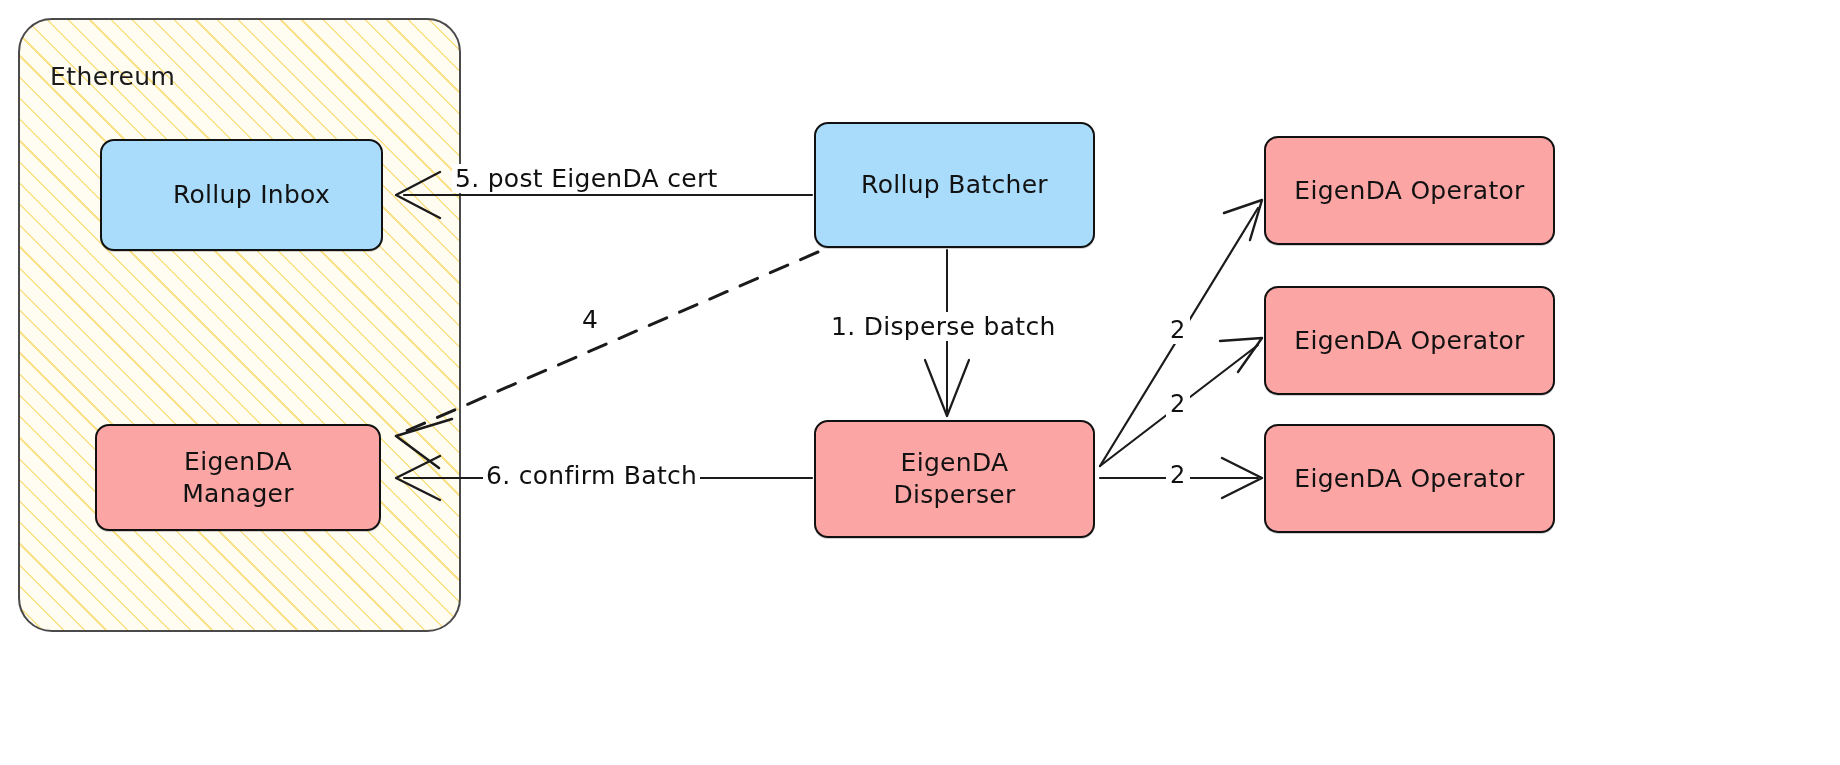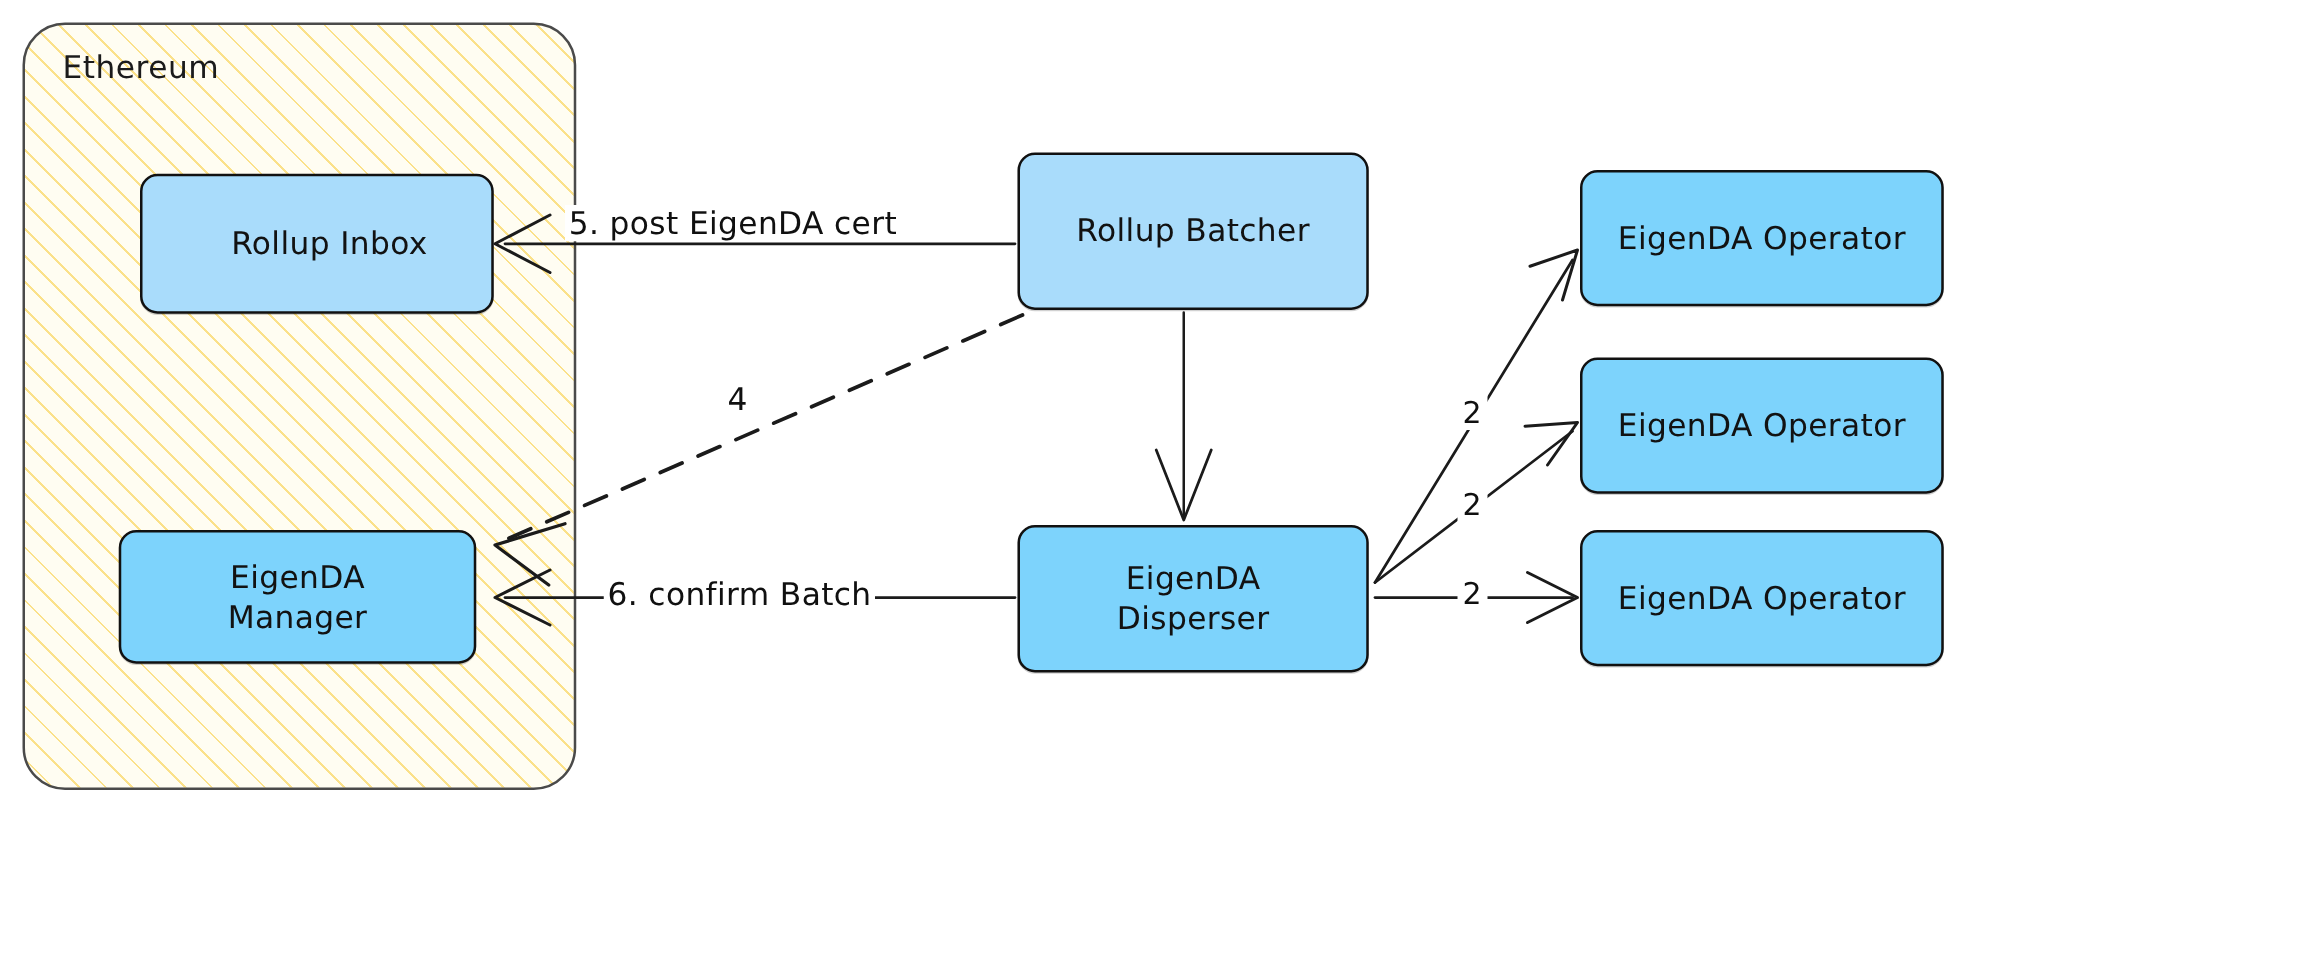--- a/index.html
+++ b/index.html
@@ -47,21 +47,21 @@
     justify-content:center;
     text-align:center;
     font-size:25px;
     line-height:1.28;
     color:#121212;
     letter-spacing:0.3px;
     white-space:pre-line;
     box-shadow:0 1px 0 rgba(0,0,0,0.18);
   }
   .node.blue{background:#a9dcfb;}
-  .node.green{background:#7dd3fc;}
+  .node.green{background:#fca5a5;}
 
   
   .edge-label{
     position:absolute;
     font-size:25px;
     color:#101010;
     white-space:nowrap;
     background:transparent;
     letter-spacing:0.3px;
   }
@@ -74,21 +74,21 @@
     width:1840px;height:765px;
     pointer-events:none;
   }
 </style>
 </head>
 <body>
 
 <div id="canvas">
 
   <div class="group-box" style="left:18px; top:18px; width:443px; height:614px;"></div>
-  <div class="group-label" style="left:50px; top:39px;">Ethereum</div>
+  <div class="group-label" style="left:50px; top:62px;">Ethereum</div>
 
   <svg id="wires" viewBox="0 0 1840 765" xmlns="http://www.w3.org/2000/svg">
 
     <g>
       <line x1="812" y1="195" x2="404" y2="195" stroke="#1b1b1b" stroke-width="2.2" stroke-linecap="round"></line>
       <polyline points="440,172 396,195 440,218" fill="none" stroke="#1b1b1b" stroke-width="2.4" stroke-linecap="round" stroke-linejoin="round"></polyline>
     </g>
 
     <g>
       <line x1="818" y1="252" x2="404" y2="432" stroke="#1b1b1b" stroke-width="3" stroke-linecap="round" stroke-dasharray="19 14"></line>
@@ -114,21 +114,21 @@
       <line x1="1100" y1="466" x2="1258" y2="345" stroke="#1b1b1b" stroke-width="2.2" stroke-linecap="round"></line>
       <polyline points="1220,341 1262,338 1238,372" fill="none" stroke="#1b1b1b" stroke-width="2.4" stroke-linecap="round" stroke-linejoin="round"></polyline>
     </g>
 
     <g>
       <line x1="1100" y1="478" x2="1258" y2="478" stroke="#1b1b1b" stroke-width="2.2" stroke-linecap="round"></line>
       <polyline points="1222,458 1262,478 1222,498" fill="none" stroke="#1b1b1b" stroke-width="2.4" stroke-linecap="round" stroke-linejoin="round"></polyline>
     </g>
   </svg>
 
-  <div class="node blue" style="left:112px; top:139px; width:283px; height:112px;padding-left:20px;">Rollup Inbox</div>
+  <div class="node blue" style="left:100px; top:139px; width:283px; height:112px;padding-left:20px;">Rollup Inbox</div>
 
   <div class="node green" style="left:95px; top:424px; width:286px; height:107px;">EigenDA
 Manager</div>
 
   <div class="node blue" style="left:814px; top:122px; width:281px; height:126px;">Rollup Batcher</div>
 
   <div class="node green" style="left:814px; top:420px; width:281px; height:118px;">EigenDA
 Disperser</div>
 
   <div class="node green" style="left:1264px; top:136px; width:291px; height:109px;">EigenDA Operator</div>
@@ -136,20 +136,21 @@
   <div class="node green" style="left:1264px; top:286px; width:291px; height:109px;">EigenDA Operator</div>
 
   <div class="node green" style="left:1264px; top:424px; width:291px; height:109px;">EigenDA Operator</div>
 
   <div class="edge-label" style="left:452px; top:164px; background:#ffffff; padding:0 3px;">5. post EigenDA cert</div>
 
   <div class="edge-label" style="left:578px; top:305px; background:#ffffff; padding:0 4px;">4</div>
 
   <div class="edge-label" style="left:483px; top:461px; background:#ffffff; padding:0 3px;">6. confirm Batch</div>
 
+  <div class="edge-label" style="left:827px; top:312px; background:#ffffff; padding:0 4px;">1. Disperse batch</div>
 
   <div class="edge-label small" style="left:1166px; top:316px; background:#ffffff; padding:0 4px;">2</div>
 
   <div class="edge-label small" style="left:1166px; top:390px; background:#ffffff; padding:0 4px;">2</div>
 
   <div class="edge-label small" style="left:1166px; top:461px; background:#ffffff; padding:0 4px;">2</div>
 
 </div>
 
 </body></html>

